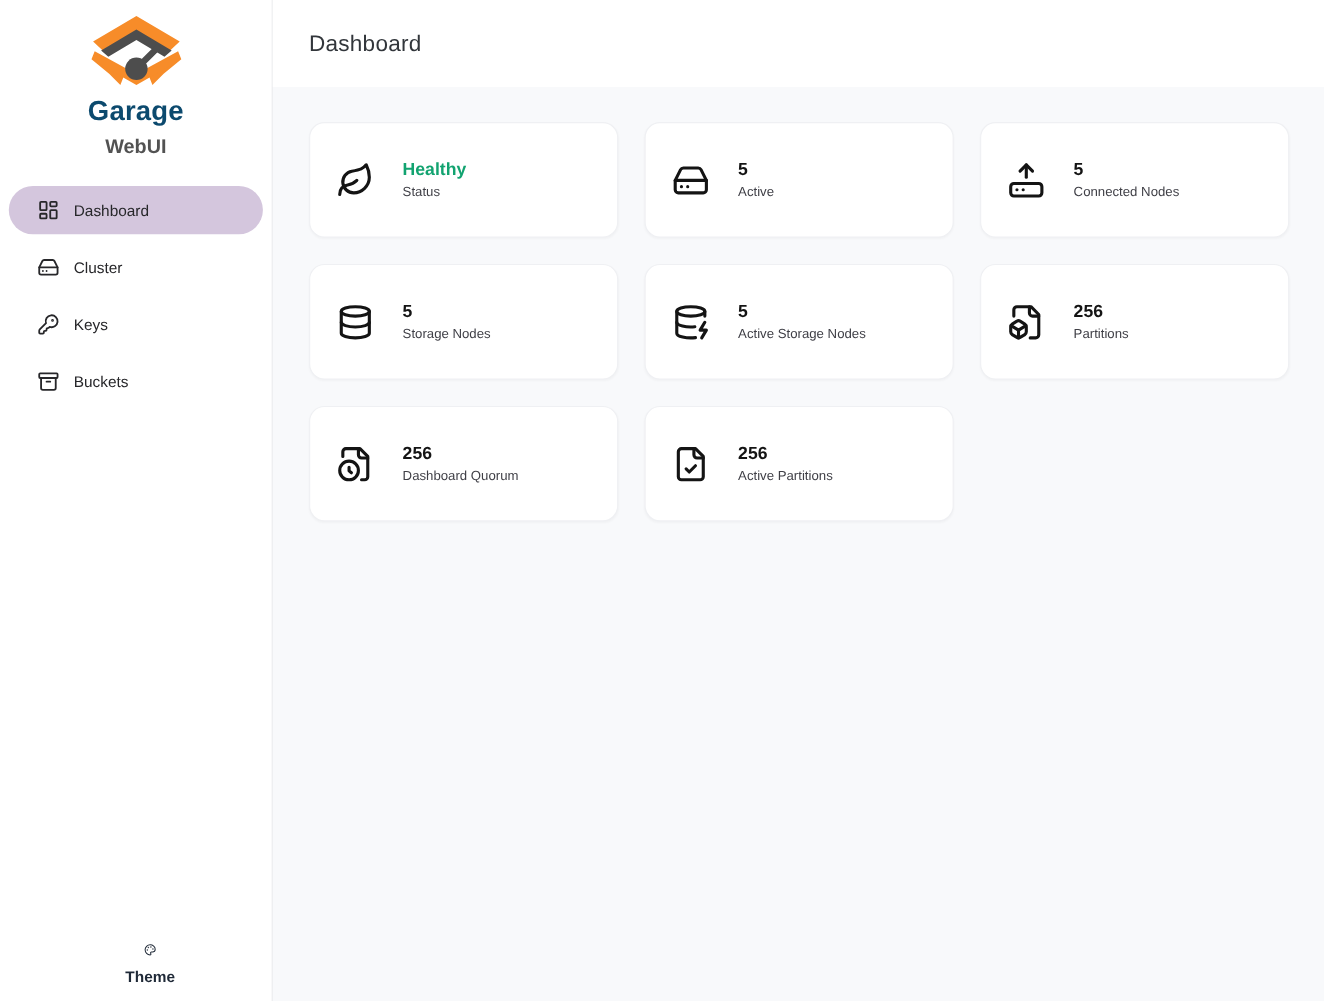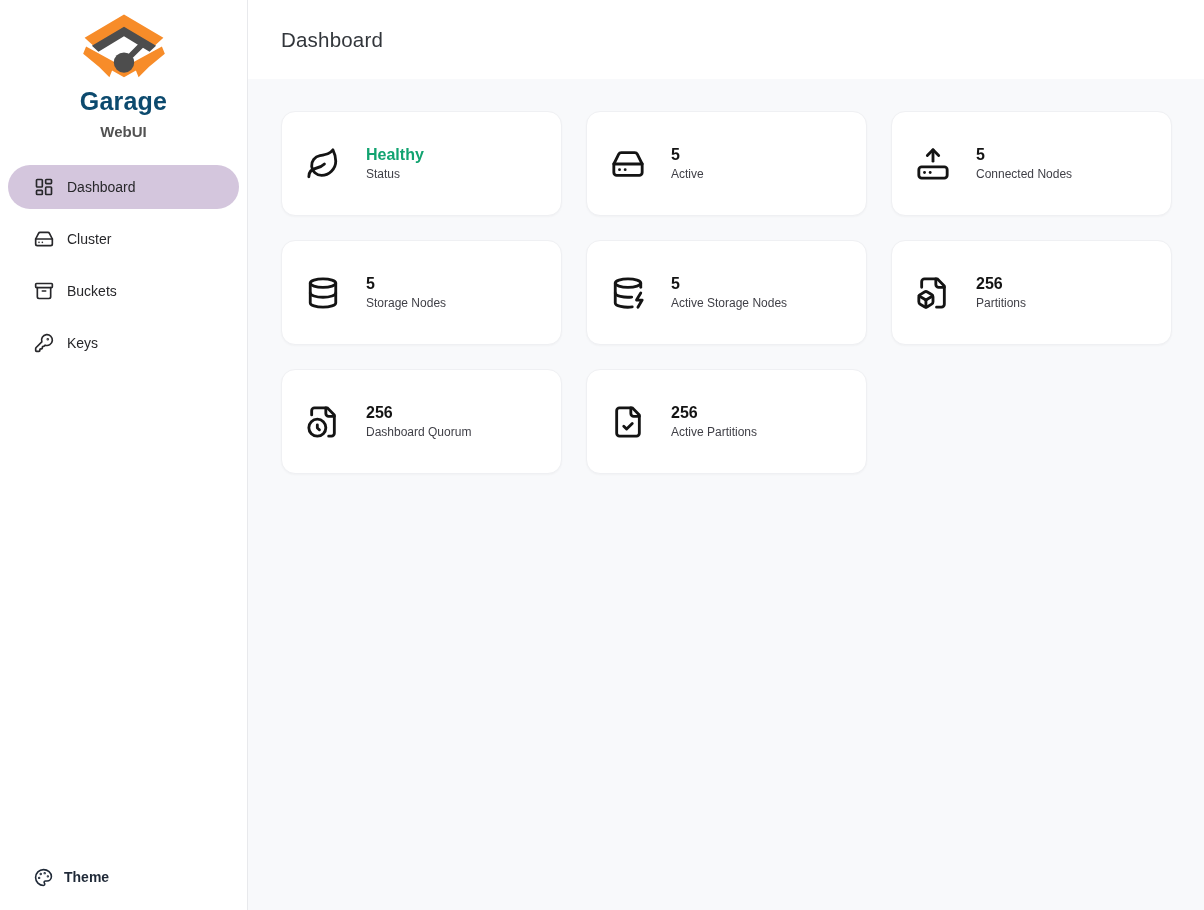--- a/index.html
+++ b/index.html
@@ -10,29 +10,29 @@
   html,body{width:1204px;height:910px;overflow:hidden;}
   body{font-family:"Liberation Sans","DejaVu Sans",sans-serif;background:#fff;color:var(--c-text);}
   .app{display:flex;width:1204px;height:910px;}
 
   
   .sidebar{width:248px;min-width:248px;height:100%;background:#fff;border-right:1px solid #E8E9EC;
            display:flex;flex-direction:column;}
   .logo-block{display:flex;flex-direction:column;align-items:center;padding-top:13px;}
   .logo-block svg{display:block;}
   .app-name{font-size:25px;font-weight:700;color:#0c4a6e;margin-top:4px;letter-spacing:.2px;}
-  .app-sub{font-size:15px;font-weight:700;color:#525252;margin-top:7px;}
+  .app-sub{font-size:18px;font-weight:700;color:#525252;margin-top:7px;}
   .nav{margin-top:25px;padding:0 8px;display:flex;flex-direction:column;gap:8px;}
   .nav-item{height:44px;border-radius:9999px;display:flex;align-items:center;gap:13px;
             padding-left:26px;font-size:14px;font-weight:500;color:#27272A;cursor:pointer;background:transparent;}
   .nav-item.active{background:var(--c-pill);}
   .nav-item svg{width:20px;height:20px;flex:none;}
   .spacer{flex:1;}
   .theme-row{display:flex;align-items:center;gap:11px;padding:0 8px 14px 34px;height:52px;
-             font-size:14px;font-weight:700;color:#1F2937;cursor:pointer;}
+             font-size:14px;font-weight:700;color:#1F2937;cursor:pointer;flex-direction:column;}
   .theme-row svg{width:19px;height:19px;}
 
   
   .main{flex:1;display:flex;flex-direction:column;background:var(--c-bg);}
   .topbar{height:79px;min-height:79px;background:#fff;display:flex;align-items:center;padding-left:33px;}
   .page-title{font-size:20.5px;font-weight:500;color:#32363B;letter-spacing:.2px;}
   .content{padding:32px 32px 0 33px;}
   .grid{display:grid;grid-template-columns:repeat(3,1fr);gap:24px 24px;}
   .card{background:#fff;border-radius:14px;height:105px;display:flex;align-items:center;
         padding:0 24px;border:1px solid var(--c-border);box-shadow:0 1px 2px rgba(15,23,42,.03);}
@@ -79,32 +79,32 @@
         <svg class="stroke" viewBox="0 0 24 24">
           <line x1="22" y1="12" x2="2" y2="12"></line>
           <path d="M5.45 5.11 2 12v6a2 2 0 0 0 2 2h16a2 2 0 0 0 2-2v-6l-3.45-6.89A2 2 0 0 0 16.76 4H7.24a2 2 0 0 0-1.79 1.11z"></path>
           <line x1="6" y1="16" x2="6.01" y2="16"></line>
             <line x1="10" y1="16" x2="10.01" y2="16"></line>
         </svg>
         <span>Cluster</span>
       </div>
       <div class="nav-item">
         <svg class="stroke" viewBox="0 0 24 24">
+          <path d="M2.586 17.414A2 2 0 0 0 2 18.828V21a1 1 0 0 0 1 1h3a1 1 0 0 0 1-1v-1a1 1 0 0 1 1-1h1a1 1 0 0 0 1-1v-1a1 1 0 0 1 1-1h.172a2 2 0 0 0 1.414-.586l.814-.814a6.5 6.5 0 1 0-4-4z"></path>
+          <circle cx="16.5" cy="7.5" r=".5" fill="currentColor"></circle>
+        </svg>
+        <span>Keys</span>
+      </div>
+      <div class="nav-item">
+        <svg class="stroke" viewBox="0 0 24 24">
           <rect width="20" height="5" x="2" y="3" rx="1"></rect>
           <path d="M4 8v11a2 2 0 0 0 2 2h12a2 2 0 0 0 2-2V8"></path>
             <path d="M10 12h4"></path>
         </svg>
         <span>Buckets</span>
-      </div>
-      <div class="nav-item">
-        <svg class="stroke" viewBox="0 0 24 24">
-          <path d="M2.586 17.414A2 2 0 0 0 2 18.828V21a1 1 0 0 0 1 1h3a1 1 0 0 0 1-1v-1a1 1 0 0 1 1-1h1a1 1 0 0 0 1-1v-1a1 1 0 0 1 1-1h.172a2 2 0 0 0 1.414-.586l.814-.814a6.5 6.5 0 1 0-4-4z"></path>
-          <circle cx="16.5" cy="7.5" r=".5" fill="currentColor"></circle>
-        </svg>
-        <span>Keys</span>
       </div>
     </nav>
 
     <div class="spacer"></div>
 
     <div class="theme-row">
       <svg class="stroke" viewBox="0 0 24 24">
         <circle cx="13.5" cy="6.5" r=".5" fill="currentColor"></circle>
           <circle cx="17.5" cy="10.5" r=".5" fill="currentColor"></circle>
         <circle cx="8.5" cy="7.5" r=".5" fill="currentColor"></circle>

